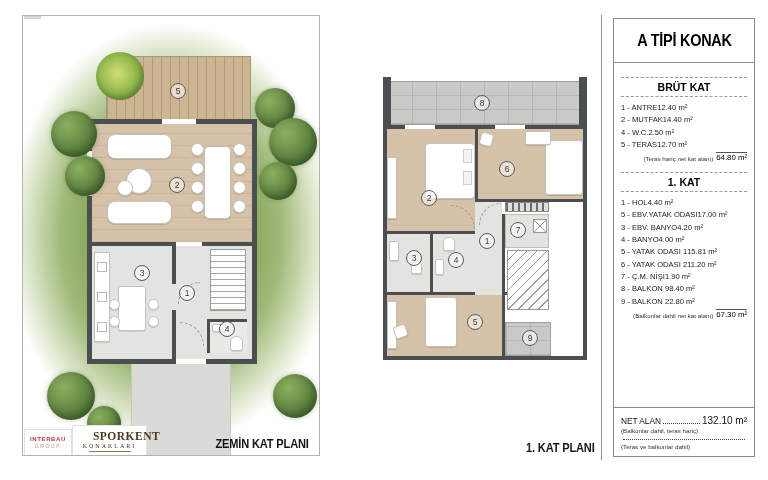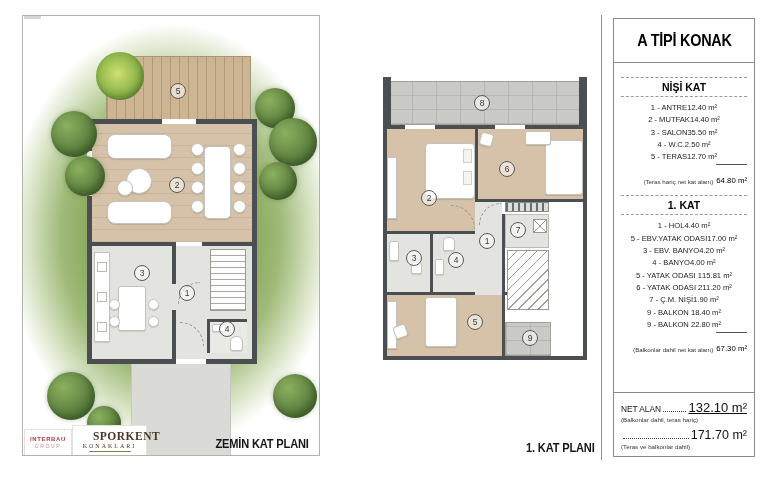--- a/index.html
+++ b/index.html
@@ -81,32 +81,32 @@
   .info-panel { left:613px; top:18px; width:142px; height:439px;
                 border:1px solid #8b8b86; background:#fff; }
   .info-title { height:44px; border-bottom:1px solid #8b8b86; display:flex;
                 align-items:center; justify-content:center; }
   .info-title span { font-weight:bold; font-size:17px; letter-spacing:-0.3px;
                      transform:scaleX(.85); white-space:nowrap; }
   .info-body { padding:4px 7px 0 7px; }
   .sec-header { margin-top:10px; border-top:1px dashed #9b9b95; border-bottom:1px dashed #9b9b95;
                 text-align:center; font-weight:bold; font-size:10.5px; padding:3px 0; }
   .sec-rows { margin-top:5px; }
-  .row { display:flex; justify-content:center; font-size:7.6px; color:#1a1a1a;
+  .row { display:flex; justify-content:flex-start; font-size:7.6px; color:#1a1a1a;
          line-height:12.3px; }
   .row .val { text-align:right; }
   .subtotal { display:flex; justify-content:flex-end; align-items:flex-end; gap:3px; margin-top:1px; }
   .subtotal .note { font-size:6.2px; color:#333; }
-  .subtotal .sval { font-size:7.8px; border-top:1px solid #555; padding-top:11px; }
+  .subtotal .sval { font-size:7.8px; border-top:1px solid #555; padding-top:0; }
   .totals { position:absolute; left:0; right:0; bottom:0; border-top:1px solid #8b8b86;
             padding:7px 7px 6px 7px; }
   .leader-row { display:flex; align-items:baseline;text-align:right; }
   .leader-row .dots { flex:1; border-bottom:1px dotted #444; margin:0 2px 2px 2px; }
   .net-label { font-size:8.3px; color:#111; }
-  .net-val { font-size:13px; color:#111;text-decoration:underline; }
+  .net-val { font-size:10px; color:#111; }
   .tiny-note { font-size:6.2px; color:#333; margin-top:1px; }
   .brut-label { font-size:12.5px; color:#111; }
   .brut-val { font-size:12.5px; color:#111; }
   .brut-row { margin-top:5px; }
 </style>
 </head>
 <body>
 
 <div class="page">
 
@@ -266,33 +266,29 @@
 
   <div class="abs divider"></div>
 
   <div class="abs info-panel">
     <div class="info-title">
       <span>A TİPİ KONAK</span>
     </div>
 
     <div class="info-body">
 
-      <div class="sec-header">NİŞİ KAT</div>
+      <div class="sec-header">BRÜT KAT</div>
       <div class="sec-rows">
         <div class="row">
             <span>1 - ANTRE</span>
             <span class="val">12.40 m²</span>
           </div>
         <div class="row">
             <span>2 - MUTFAK</span>
             <span class="val">14.40 m²</span>
-          </div>
-        <div class="row">
-            <span>3 - SALON</span>
-            <span class="val">35.50 m²</span>
           </div>
         <div class="row">
             <span>4 - W.C.</span>
             <span class="val">2.50 m²</span>
           </div>
         <div class="row">
             <span>5 - TERAS</span>
             <span class="val">12.70 m²</span>
           </div>
       </div>
@@ -325,21 +321,21 @@
           </div>
         <div class="row">
             <span>6 - YATAK ODASI 2</span>
             <span class="val">11.20 m²</span>
           </div>
         <div class="row">
             <span>7 - Ç.M. NİŞİ</span>
             <span class="val">1.90 m²</span>
           </div>
         <div class="row">
-            <span>9 - BALKON 1</span>
+            <span>8 - BALKON 9</span>
             <span class="val">8.40 m²</span>
           </div>
         <div class="row">
             <span>9 - BALKON 2</span>
             <span class="val">2.80 m²</span>
           </div>
       </div>
       <div class="subtotal">
         <span class="note">(Balkonlar dahil net kat alanı)</span>
         <span class="sval">67.30 m²</span>
@@ -348,19 +344,18 @@
 
     <div class="totals">
       <div class="leader-row">
         <span class="net-label">NET ALAN</span>
         <span class="dots"></span>
         <span class="net-val">132.10 m²</span>
       </div>
       <div class="tiny-note">(Balkonlar dahil, teras hariç)</div>
       <div class="leader-row brut-row">
         <span class="dots"></span>
-        <span class="brut-val">171.70 m²</span>
       </div>
       <div class="tiny-note">(Teras ve balkonlar dahil)</div>
     </div>
   </div>
 
 </div>
 
 </body></html>

